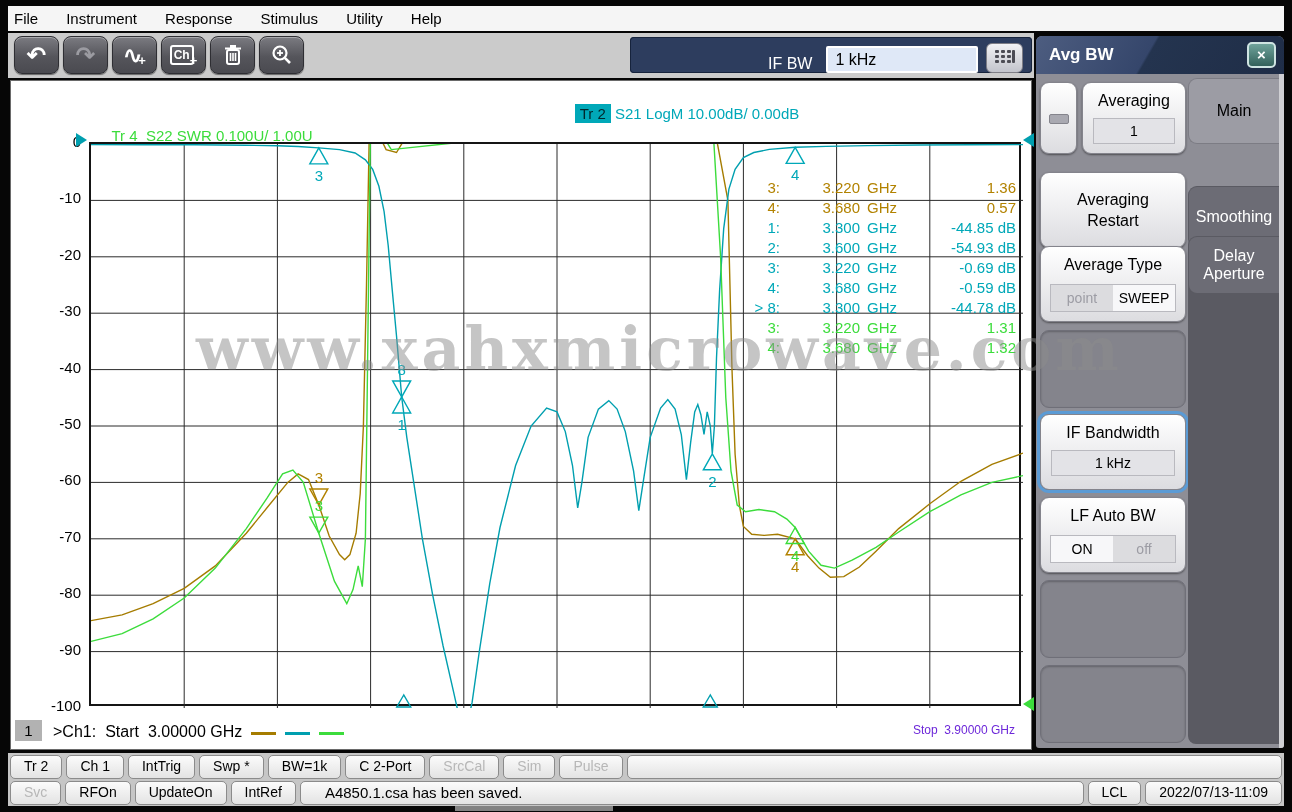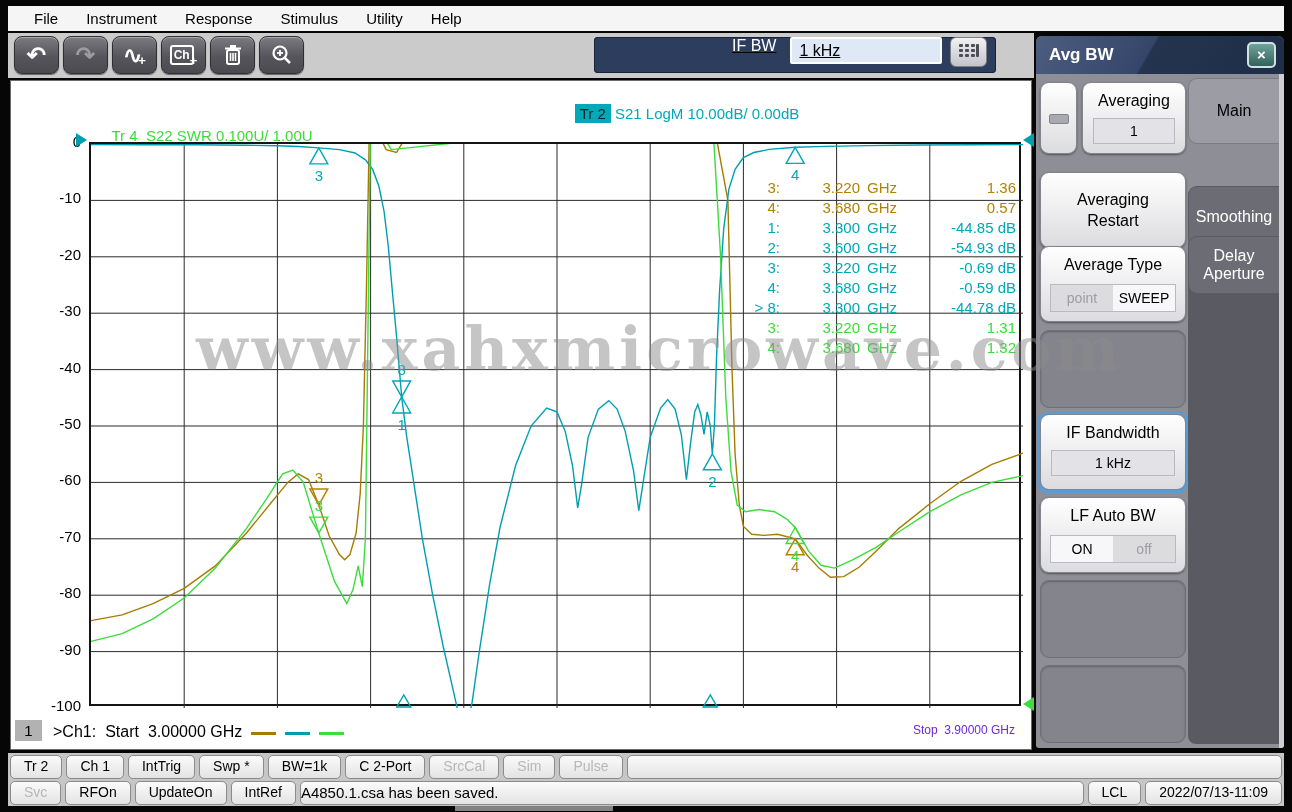--- a/index.html
+++ b/index.html
@@ -1,35 +1,35 @@
 <!DOCTYPE html>
 <html><head>
 <meta charset="utf-8">
 <style>
   * { margin:0; padding:0; box-sizing:border-box; }
   html,body { width:1292px; height:812px; background:#060606; overflow:hidden;
               font-family:"Liberation Sans", sans-serif; }
   .abs { position:absolute; }
   
   #menubar { left:8px; top:6px; width:1276px; height:25px; background:#f5f5f5;
-             display:flex; align-items:center; gap:28px; padding-left:26px; }
+             display:flex; align-items:center; gap:28px; padding-left:6px; }
   .menu-item { font-size:15px; color:#000; cursor:default; }
   
   #toolbar { left:8px; top:33px; width:1026px; height:45px; background:#cbcbcb; }
   .toolbtn { position:absolute; top:3px; width:45px; height:38px; border-radius:8px;
              background:linear-gradient(#7b7b81,#55555b 55%,#4a4a50);
              border:1px solid #2e2e33; box-shadow:inset 0 1px 0 rgba(255,255,255,.35), 0 1px 1px rgba(0,0,0,.5);
              color:#fff; display:flex; align-items:center; justify-content:center; }
   .toolbtn.disabled { color:#9b9ba1; }
   .toolbtn .g { font-size:23px; font-weight:bold; line-height:1; }
   .toolbtn .plus { font-size:13px; font-weight:bold; margin:10px 0 0 -4px; }
   .toolbtn .chbox { font-size:12px; font-weight:bold; border:2px solid #fff; border-radius:3px; padding:1px 2px; }
   
-  #ifbw-bar { left:586px; top:4px; width:402px; height:36px; background:#2d3d5e; border-radius:4px;
-              display:flex; align-items:flex-start; box-shadow:inset 0 0 0 1px #16233c;text-decoration:underline; }
+  #ifbw-bar { left:622px; top:4px; width:402px; height:36px; background:#2d3d5e; border-radius:4px;
+              display:flex; align-items:flex-end; box-shadow:inset 0 0 0 1px #16233c; }
   #ifbw-label { color:#fff; font-size:16px; margin-left:138px; }
   #ifbw-input { margin-left:14px; width:152px; height:27px; background:#dfe8f7; border:2px solid #fff;
                 border-radius:2px; font-size:16px; font-family:"Liberation Sans",sans-serif; padding-left:7px; color:#000; }
   #ifbw-keypad { margin-left:8px; width:37px; height:30px; border-radius:6px;
                  background:linear-gradient(#f2f2f4,#c2c4cc); border:1px solid #7e7e86;
                  display:flex; align-items:center; justify-content:center; }
   
   #chart { left:10px; top:80px; width:1022px; height:670px; background:#fff; border:1px solid #6a6a6a; }
   .legend { position:absolute; font-size:15px; white-space:pre; }
   #plot { position:absolute; left:78px; top:61px; width:932px; height:564px; border:2px solid #151515; }
@@ -86,21 +86,21 @@
           font-size:16px; display:flex; align-items:center; justify-content:center; }
   .ptab.active { background:#9c9ca4; color:#000; border:1px solid #7c7c84; border-right:none; }
   .ptab.inactive { background:#6c6c75; color:#fff; border:1px solid #5a5a62; border-right:none; }
   
   #statusstrip { left:8px; top:753px; width:1276px; height:53px; background:#c6c6c6; }
   .srow { position:absolute; left:2px; width:1272px; height:24px; display:flex; gap:4px; }
   .sbtn { background:linear-gradient(#fbfbfb,#e3e3e3); border:1px solid #8b8b8b; border-radius:5px;
           font-size:14px; color:#000; padding:0 13px; line-height:21px; white-space:nowrap; }
   .sbtn.off { color:#b7b7b7; }
   .sbtn.fill { flex:1; }
-  .smsg { flex:1; text-align:left; font-size:15px; padding-left:0; }
+  .smsg { flex:1; text-align:left; font-size:15px; padding-left:24px; }
   #scroll-thumb { left:455px; top:806px; width:158px; height:5px; background:#828282; }
 </style>
 </head>
 <body>
 
 <div id="menubar" class="abs">
     <span class="menu-item">File</span>
     <span class="menu-item">Instrument</span>
     <span class="menu-item">Response</span>
     <span class="menu-item">Stimulus</span>

